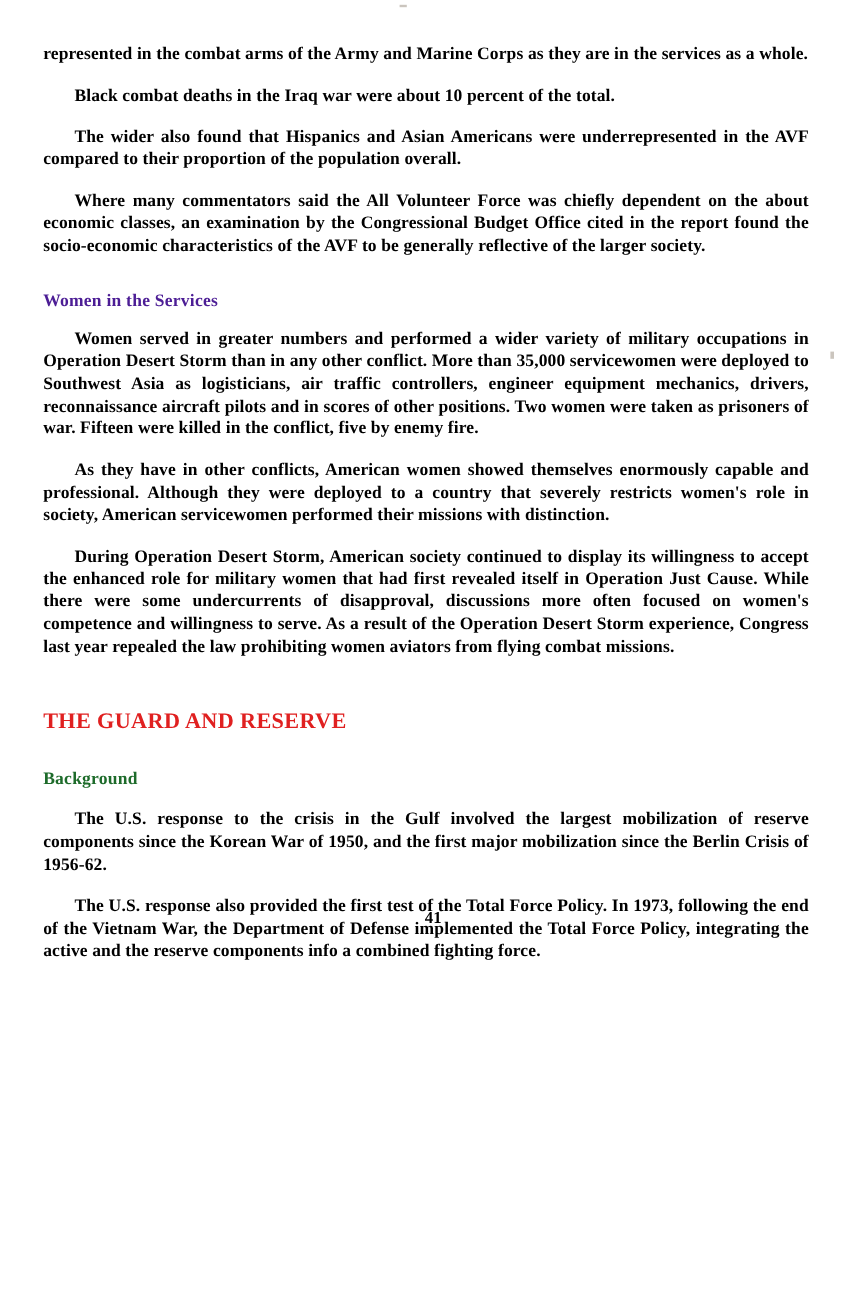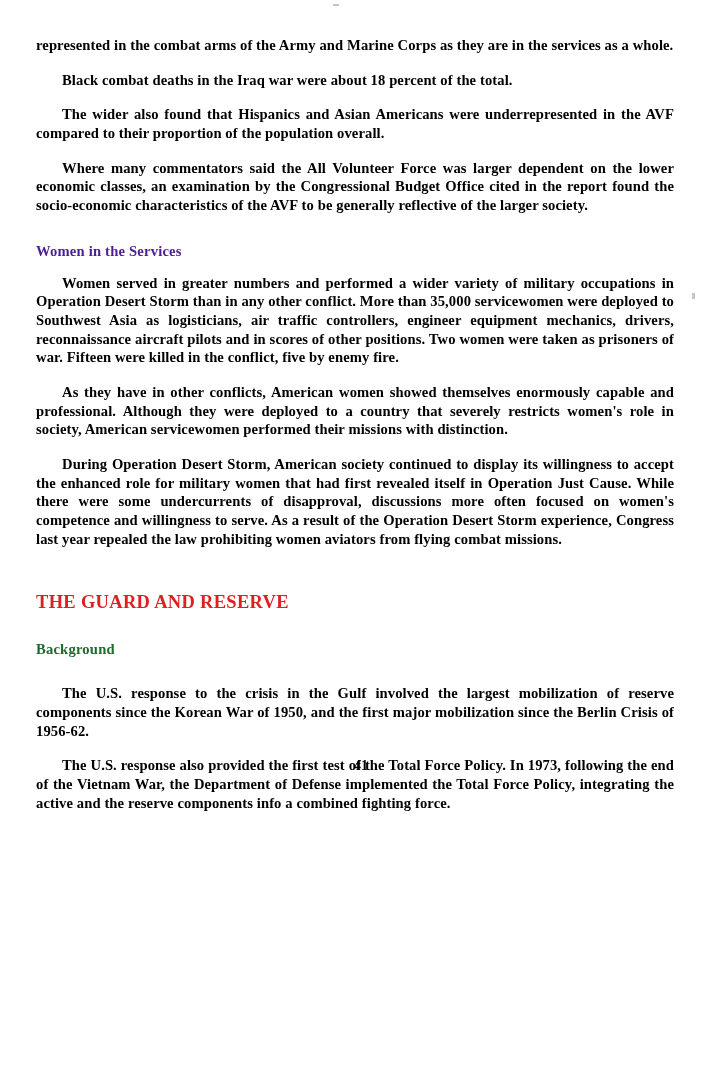--- a/index.html
+++ b/index.html
@@ -49,21 +49,21 @@
     font-size: 18.5px;
     font-weight: bold;
     color: #e02020;
     margin: 44px 0 28px 0;
     letter-spacing: 0.3px;
   }
   h2.sub-head {
     font-size: 14.6px;
     font-weight: bold;
     color: #1d6b2a;
-    margin: 0 0 26px 0;
+    margin: 0 0 16px 0;
     letter-spacing: 0.2px;
   }
   .page-number {
     position: absolute;
     left: 0;
     right: 0;
     bottom: 40px;
     text-align: center;
     font-size: 14px;
     font-weight: bold;
@@ -82,25 +82,25 @@
 
 <div class="page">
 
   <div class="speck speck-a"></div>
   <div class="speck speck-b"></div>
 
   <div class="body-col">
 
     <p class="para noindent">represented  in  the  combat  arms  of  the  Army  and  Marine  Corps  as  they are in the services as a whole.</p>
 
-    <p class="para">Black combat deaths in the Iraq war were about 18 percent of the total.</p>
+    <p class="para">Black combat deaths in the Iraq war were about 10 percent of the total.</p>
 
     <p class="para">The  wider  also found that Hispanics and Asian Americans were underrepresented in the AVF compared to their proportion of the population overall.</p>
 
-    <p class="para">Where  many  commentators  said  the  All Volunteer Force was larger dependent on the  lower  economic classes, an examination by the Congressional Budget Office cited in the  report found the socio-economic characteristics of the AVF to be generally reflective of the larger society.</p>
+    <p class="para">Where  many  commentators  said  the  All Volunteer Force was chiefly dependent on the  about  economic classes, an examination by the Congressional Budget Office cited in the  report found the socio-economic characteristics of the AVF to be generally reflective of the larger society.</p>
 
     <h2 class="section-head">Women in the Services</h2>
 
     <p class="para">Women  served  in greater  numbers  and  performed  a  wider  variety  of  military occupations  in  Operation  Desert  Storm  than  in  any other conflict. More than 35,000 servicewomen  were  deployed  to  Southwest  Asia  as logisticians, air traffic controllers, engineer  equipment  mechanics,  drivers,  reconnaissance aircraft pilots and in scores of other  positions.  Two  women  were  taken as prisoners of war. Fifteen were killed in the conflict, five by enemy fire.</p>
 
     <p class="para">As  they  have  in  other  conflicts,  American  women  showed themselves enormously capable   and  professional.  Although  they  were  deployed  to  a  country  that  severely restricts women's role in society, American servicewomen performed their missions with distinction.</p>
 
     <p class="para">During Operation Desert Storm, American society continued to display its willingness to   accept   the   enhanced   role  for  military  women  that  had  first  revealed  itself  in Operation  Just Cause. While there were some undercurrents of disapproval, discussions more  often  focused  on  women's competence and willingness to serve. As a result of the Operation  Desert  Storm  experience,  Congress  last  year  repealed the law prohibiting women aviators from flying combat missions.</p>
 
     <h1 class="chapter-head">THE GUARD AND RESERVE</h1>

